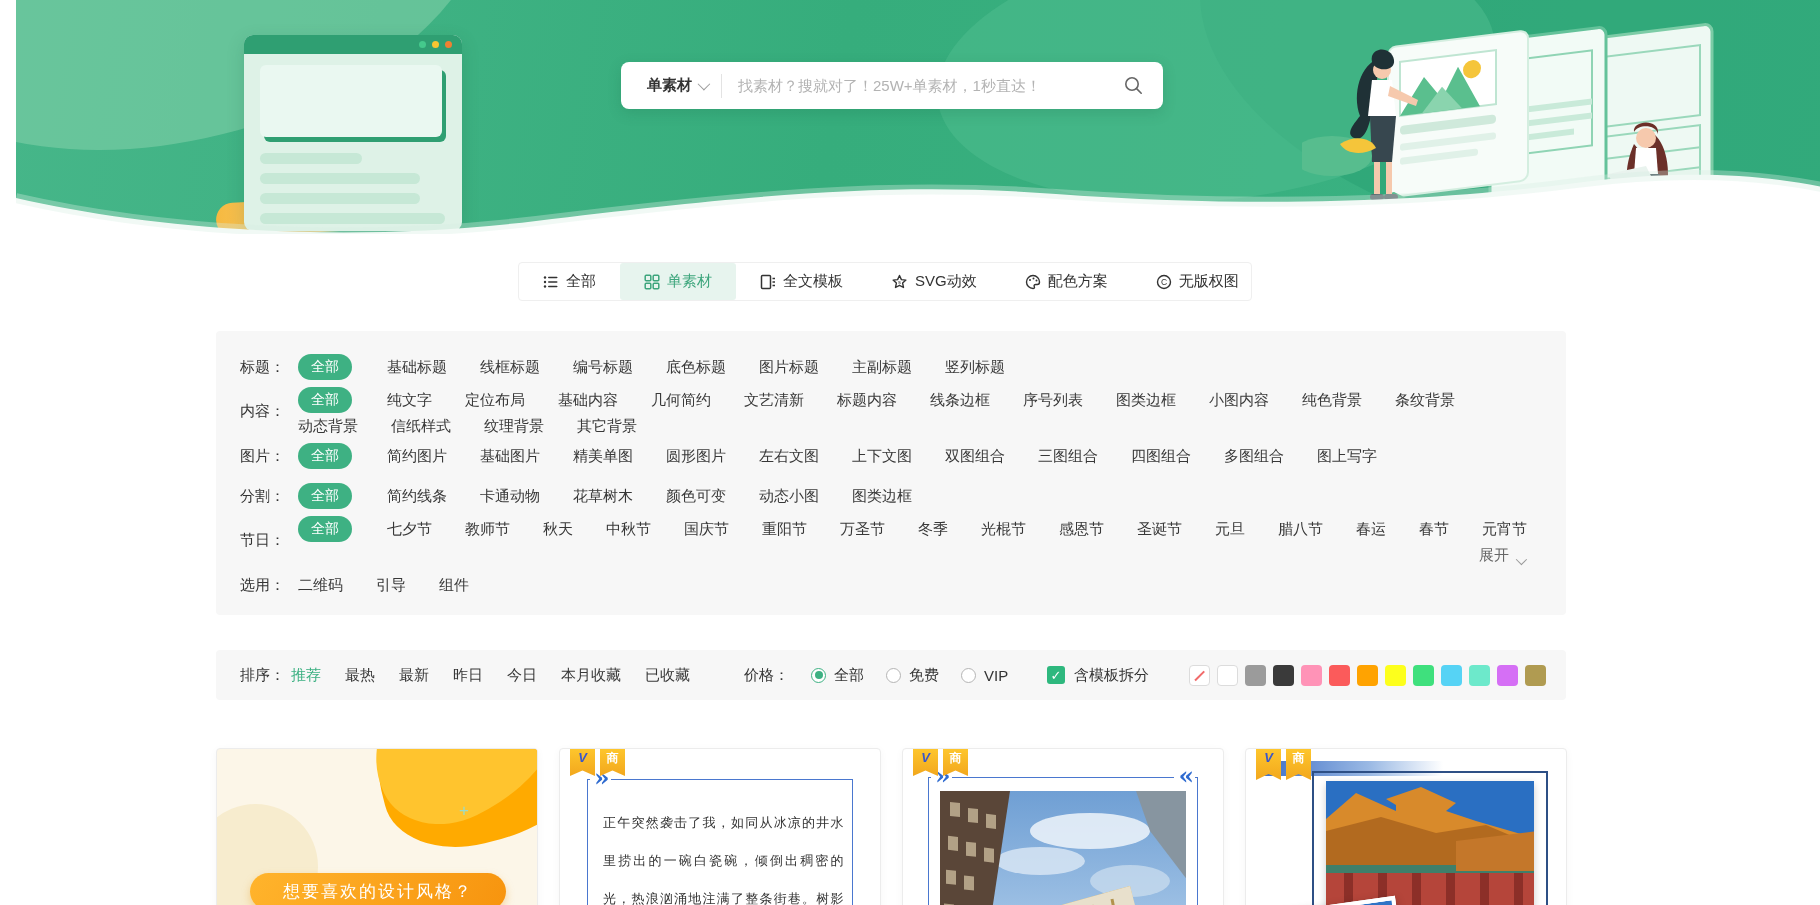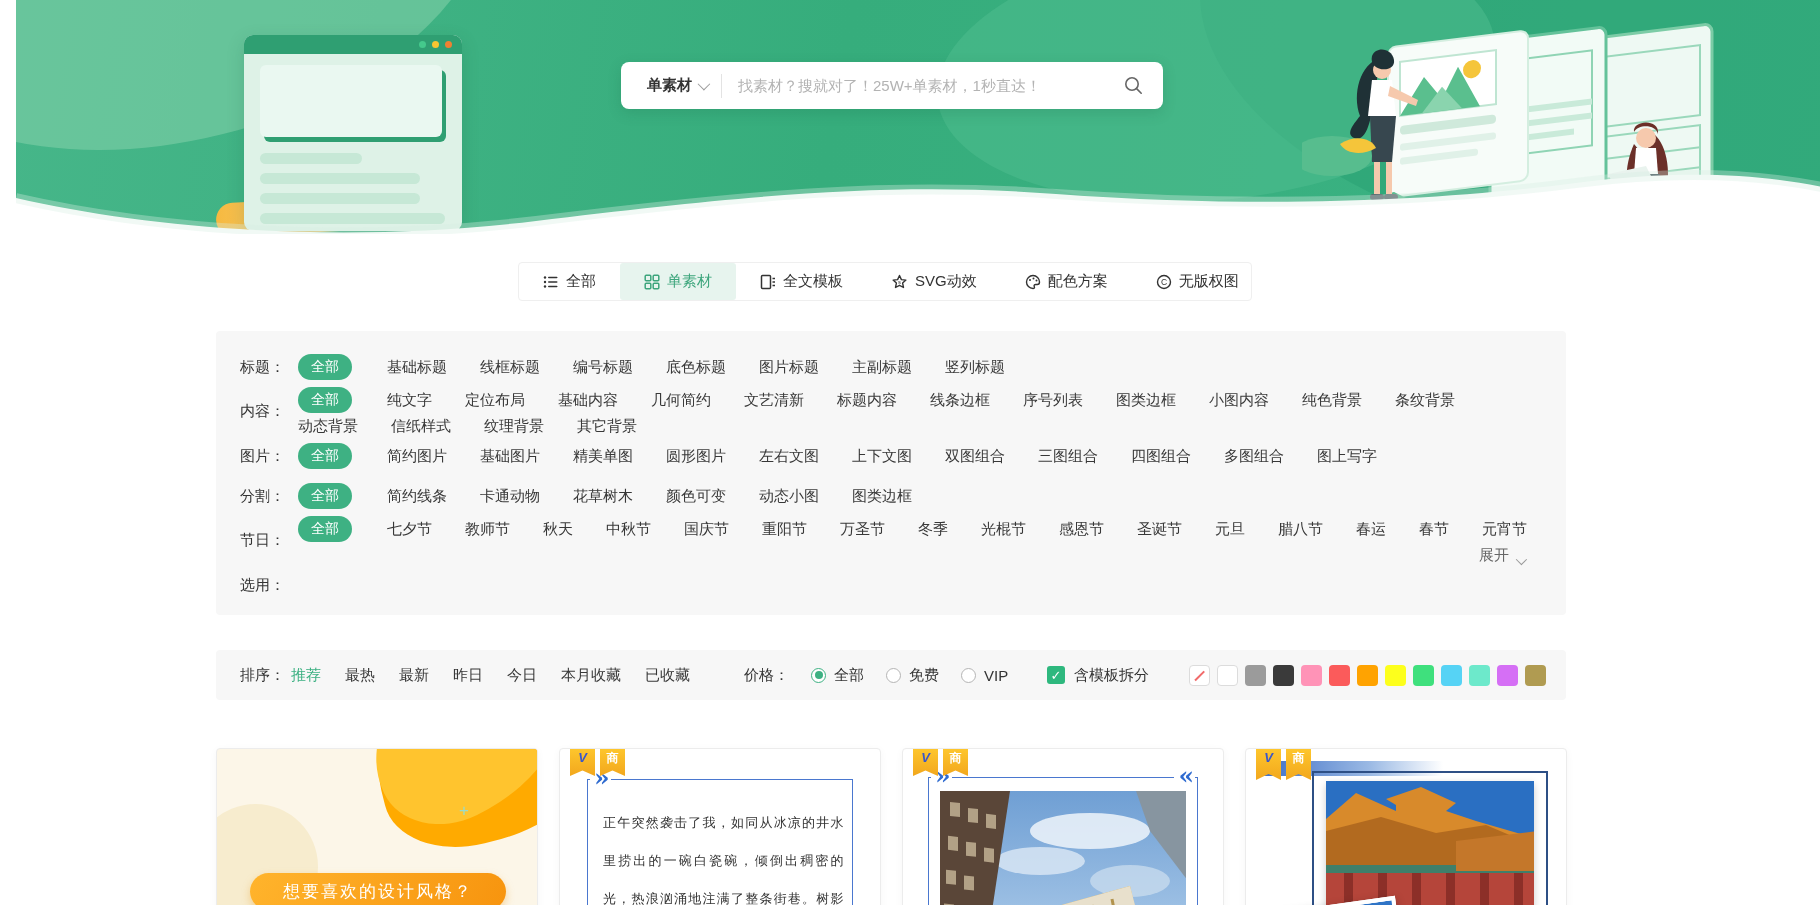--- a/index.html
+++ b/index.html
@@ -405,20 +405,25 @@
           <span class="fitem">春节</span>
           <span class="fitem">元宵节</span>
           <span class="fexpand">
             <span>展开</span>
             <i class="chev"></i>
           </span>
         </div>
       </div>
       <div class="frow">
         <span class="flabel">选用：</span>
+        <div class="fitems">
+          <span class="fitem">二维码</span>
+          <span class="fitem">引导</span>
+          <span class="fitem">组件</span>
+        </div>
       </div>
     </section>
 
   <section class="sortbar">
     <span class="slabel">排序：</span>
     <div class="sortopts" id="sortopts">
         <span class="sopt active">推荐</span>
         <span class="sopt">最热</span>
         <span class="sopt">最新</span>
         <span class="sopt">昨日</span>

